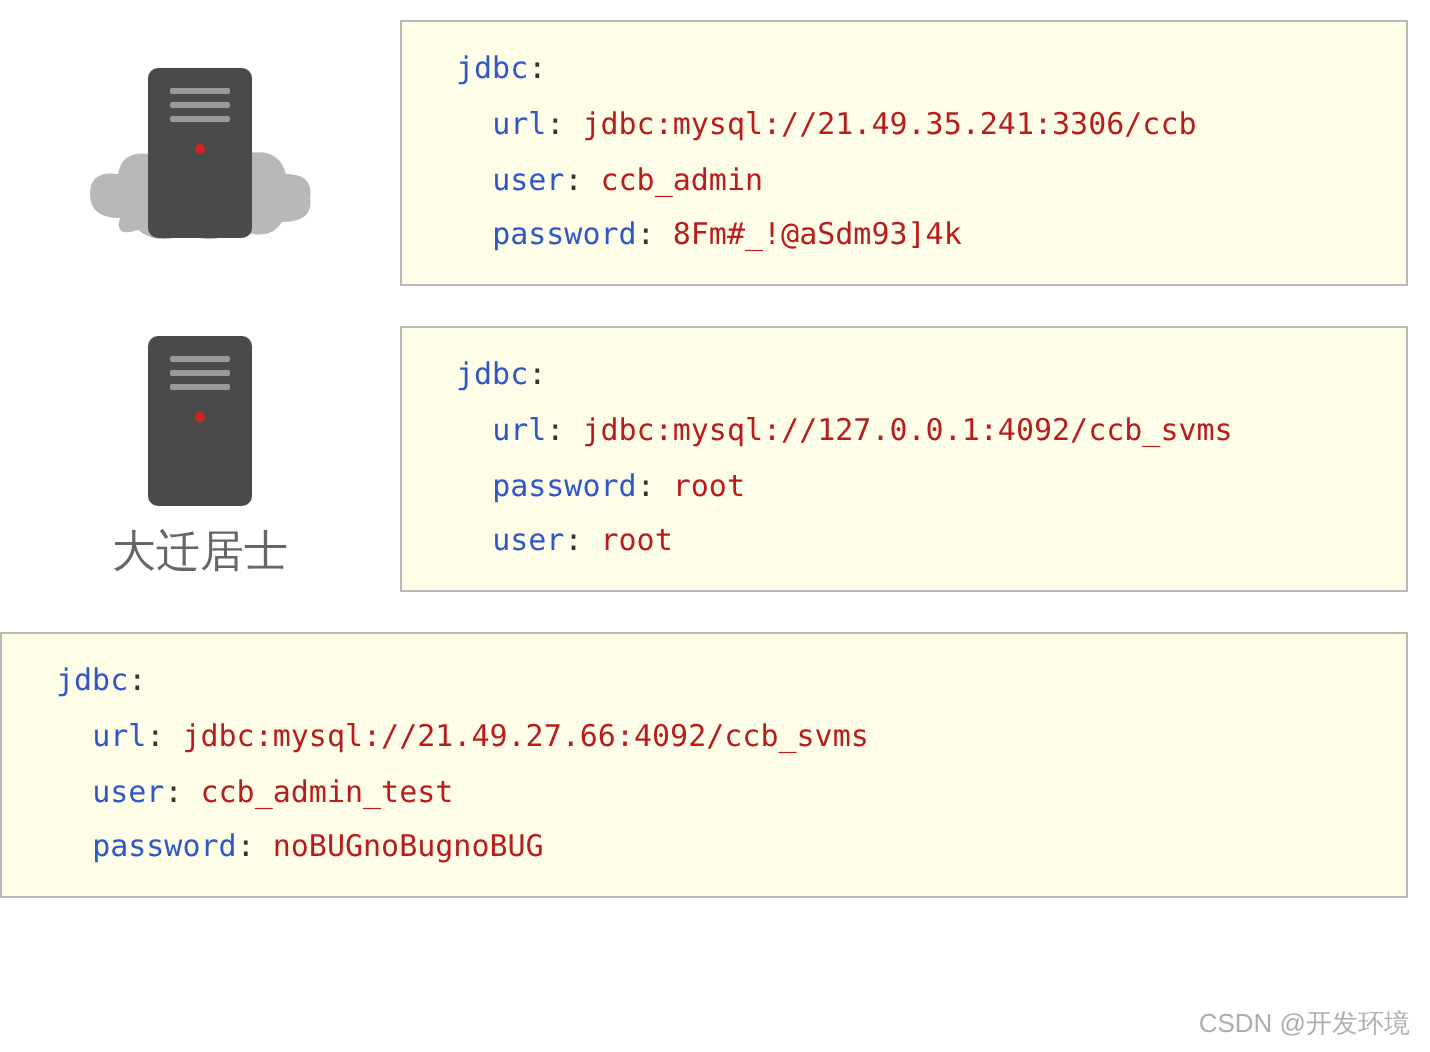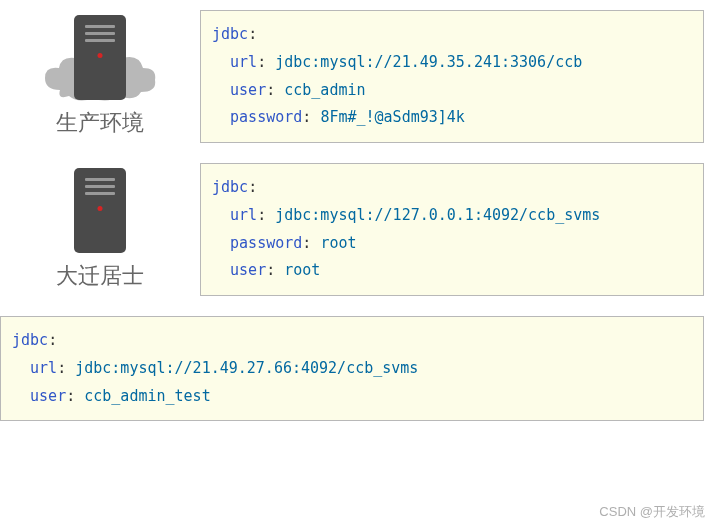--- a/index.html
+++ b/index.html
@@ -81,29 +81,29 @@
       font-size: 22px;
       color: #666;
       margin-top: 8px;
       font-weight: 500;
     }
     .code {
       flex: 1;
       margin-right: 11px;
       background: #fdfde8;
       border: 1px solid #b8b8b8;
-      padding: 10px 11px;
+      padding: 10px 27px;
       font-family: "Lucida Console", Monaco, Consolas, monospace;
       font-size: 15px;
       line-height: 1.85;
       color: #333;
     }
     .key { color: #3056c7; }
     .colon { color: #333; }
-    .val { color: #0369a1; }
+    .val { color: #b91c1c; }
     .watermark {
       position: absolute;
       right: 10px;
       bottom: 5px;
       font-size: 13px;
       color: rgba(120,120,120,0.6);
     }
   </style>
 </head>
 <body>
@@ -111,21 +111,20 @@
 <div class="row">
   <div class="env-block">
     <div class="server-wrap">
       <svg class="cloud" width="130" height="55" viewBox="0 0 130 55">
         <path d="M25 40 Q10 40 10 28 Q10 16 24 18 Q26 6 40 8 Q48 0 62 6 Q76 -2 88 8 Q104 4 108 18 Q122 18 120 30 Q122 42 106 42 Q100 52 84 46 Q72 54 58 48 Q44 54 34 46 Q22 50 25 40 Z" fill="#b8b8b8"></path>
       </svg>
       <div class="server">
           <div class="led"></div>
         </div>
     </div>
-    <div class="env-label">生产环境</div>
   </div>
   <div class="code">
     <div><span class="key">jdbc</span><span class="colon">:</span></div>
     <div>&nbsp;&nbsp;<span class="key">url</span><span class="colon">:</span> <span class="val">jdbc:mysql://21.49.35.241:3306/ccb</span></div>
     <div>&nbsp;&nbsp;<span class="key">user</span><span class="colon">:</span> <span class="val">ccb_admin</span></div>
     <div>&nbsp;&nbsp;<span class="key">password</span><span class="colon">:</span> <span class="val">8Fm#_!@aSdm93]4k</span></div>
   </div>
 </div>
 
 <div class="row">
@@ -143,16 +142,17 @@
     <div>&nbsp;&nbsp;<span class="key">password</span><span class="colon">:</span> <span class="val">root</span></div>
     <div>&nbsp;&nbsp;<span class="key">user</span><span class="colon">:</span> <span class="val">root</span></div>
   </div>
 </div>
 
 <div class="row">
   <div class="code">
     <div><span class="key">jdbc</span><span class="colon">:</span></div>
     <div>&nbsp;&nbsp;<span class="key">url</span><span class="colon">:</span> <span class="val">jdbc:mysql://21.49.27.66:4092/ccb_svms</span></div>
     <div>&nbsp;&nbsp;<span class="key">user</span><span class="colon">:</span> <span class="val">ccb_admin_test</span></div>
+    <div>&nbsp;&nbsp;<span class="key">password</span><span class="colon">:</span> <span class="val">noBUGnoBugnoBUG</span></div>
   </div>
 </div>
 
 <div class="watermark">CSDN @开发环境</div>
 
 </body></html>

